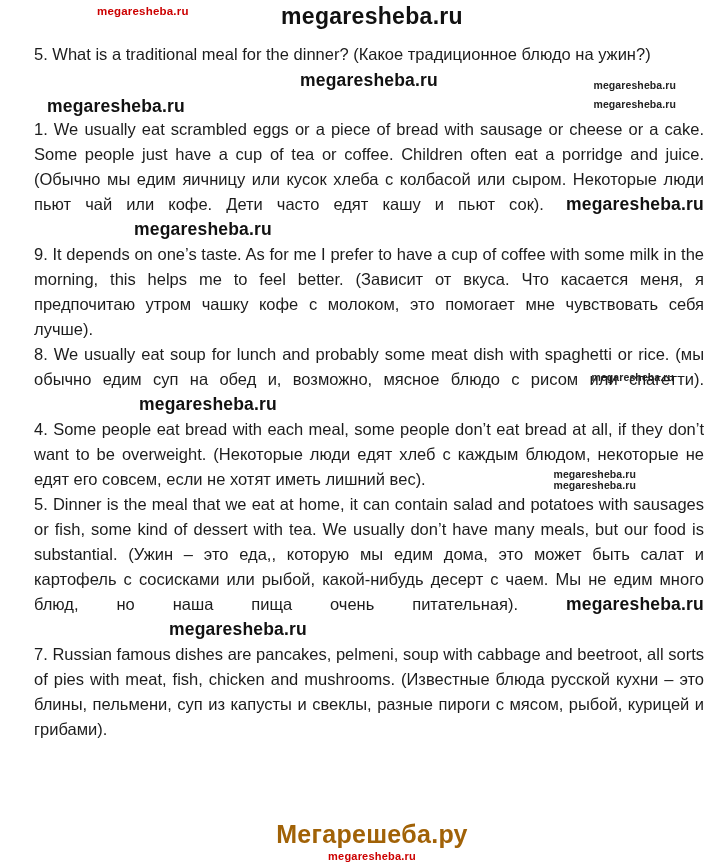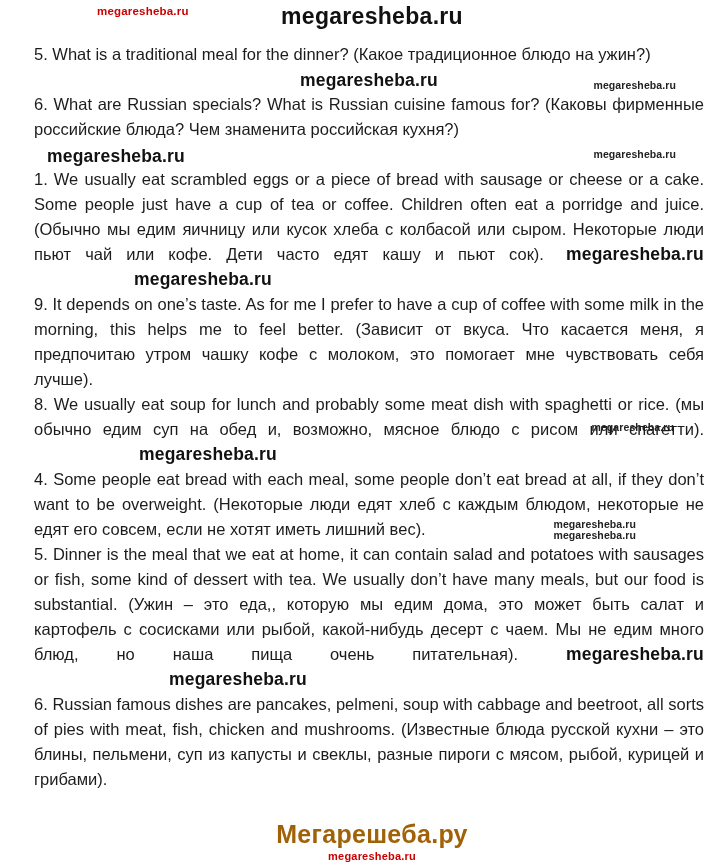--- a/index.html
+++ b/index.html
@@ -72,21 +72,20 @@
 
   <div class="content">
 
     <p class="para">5. What is a traditional meal for the dinner?  (Какое традиционное блюдо на ужин?)</p>
 
     <div class="wm-row">
       <span class="wm-bold center">megaresheba.ru</span>
       <span class="wm-small right">megaresheba.ru</span>
     </div>
 
-    <p class="para">6. What are Russian specials? What is Russian cuisine famous for? (Каковы фирменные российские блюда? Чем знаменита российская кухня?)</p>
 
     <div class="wm-row">
       <span class="wm-bold left">megaresheba.ru</span>
       <span class="wm-small right r2">megaresheba.ru</span>
     </div>
 
     <p class="para">
       <span>1. We usually eat scrambled eggs or a piece of bread with sausage or cheese or a cake. Some people just have a cup of tea or coffee. Children often eat a porridge and juice.  (Обычно мы едим яичницу или кусок хлеба с колбасой или сыром. Некоторые люди пьют чай или кофе. Дети часто едят кашу и пьют сок).</span>
       <span class="wm-bold" style="margin-left:8px">megaresheba.ru</span>
       <span class="wm-bold" style="margin-left:100px">megaresheba.ru</span>
@@ -107,21 +106,21 @@
         <span class="wm-small">megaresheba.ru</span>
       </span>
     </p>
 
     <p class="para">
       <span>5. Dinner is the meal that we eat at home, it can contain salad and potatoes with sausages or fish, some kind of dessert with tea. We usually don’t have many meals, but our food is substantial. (Ужин – это еда,, которую мы едим дома, это может быть салат и картофель с сосисками или рыбой, какой-нибудь десерт с чаем. Мы не едим много блюд, но наша пища очень питательная).</span>
       <span class="wm-bold" style="margin-left:10px">megaresheba.ru</span>
       <span class="wm-bold" style="margin-left:135px">megaresheba.ru</span>
     </p>
 
-    <p class="para">6. Russian famous dishes are pancakes, pelmeni, soup with cabbage and beetroot, all sorts of pies with meat, fish, chicken and mushrooms. (Известные блюда русской кухни – это блины, пельмени, суп из капусты и свеклы, разные пироги с мясом, рыбой, курицей и грибами).</p>
+    <p class="para">7. Russian famous dishes are pancakes, pelmeni, soup with cabbage and beetroot, all sorts of pies with meat, fish, chicken and mushrooms. (Известные блюда русской кухни – это блины, пельмени, суп из капусты и свеклы, разные пироги с мясом, рыбой, курицей и грибами).</p>
 
   </div>
 
   <div class="footer">
     <div class="footer-title">Мегарешеба.ру</div>
     <span class="wm-red footer-wm">megaresheba.ru</span>
   </div>
 
 </div>
 

